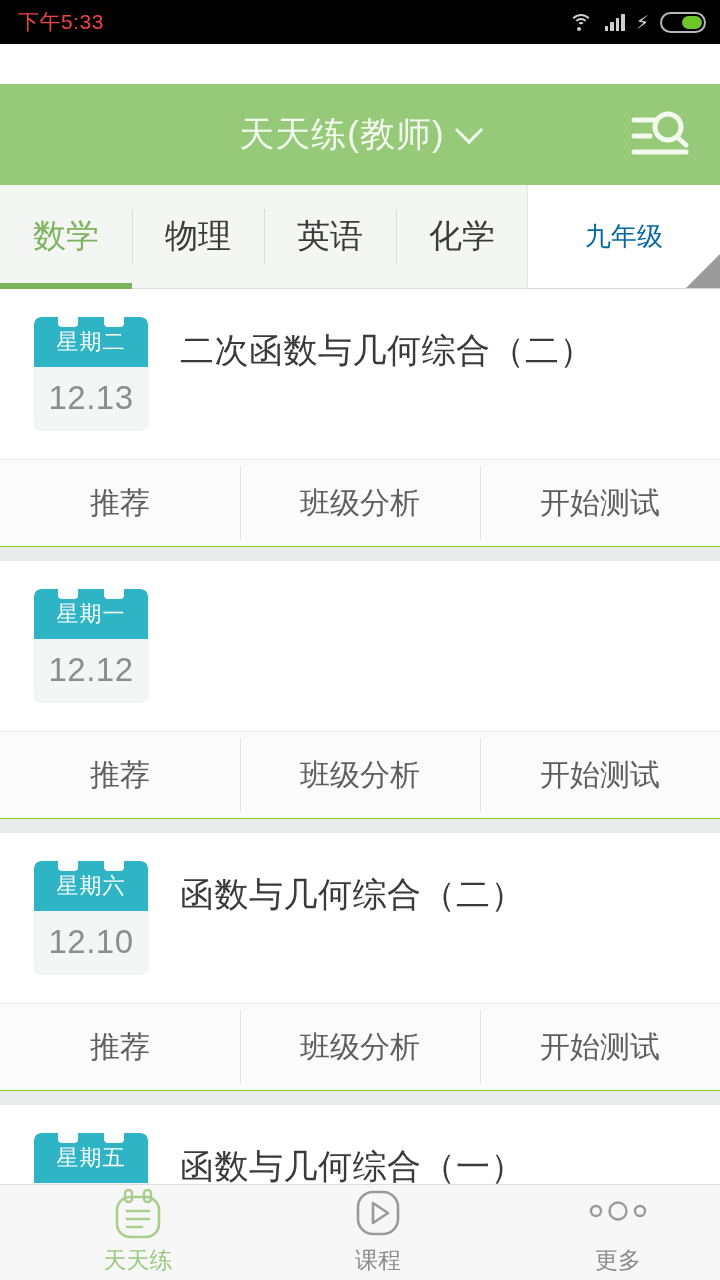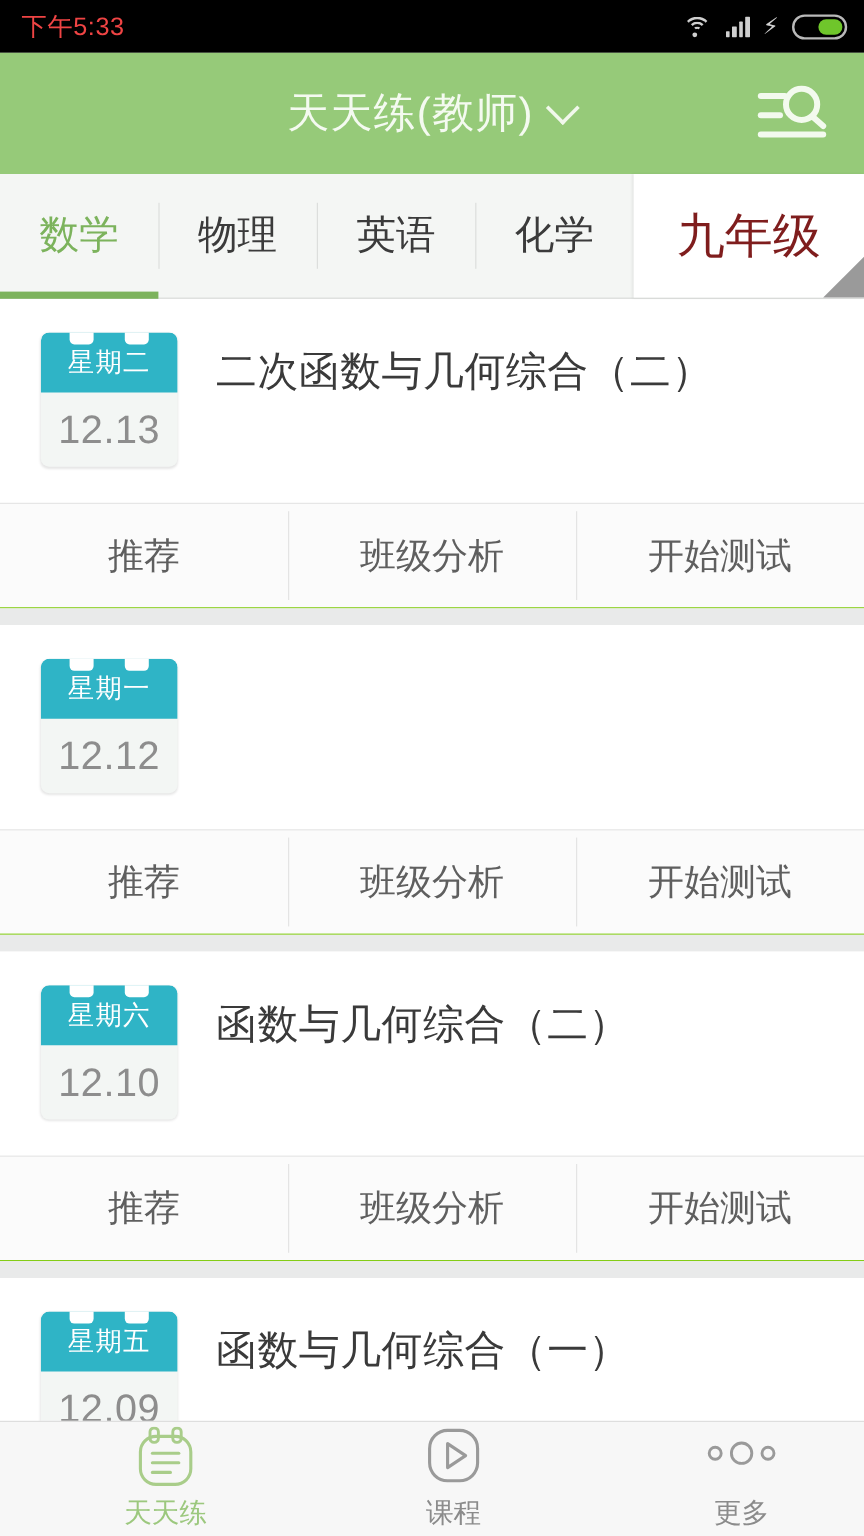--- a/index.html
+++ b/index.html
@@ -41,21 +41,21 @@
   .ic-bolt{ font-size:19px; color:#cfcfcf; line-height:1; }
   .ic-batt{
     width:46px; height:21px; border:2px solid #b9b9b9; border-radius:11px;
     position:relative; display:flex; align-items:center; padding:2px;
   }
   .ic-batt .fill{ height:100%; background:#6fc62b; border-radius:9px; }
 
   
   .header{
     height:101px; background:#96ca79; position:relative;
-    display:flex; align-items:center; justify-content:center;
+    display:flex; align-items:center; justify-content:center;margin-top:40px;
   }
   .header-title{
     font-size:35px; color:#f4faf0; letter-spacing:1px;
     display:flex; align-items:center; gap:12px;
   }
   .chev{
     width:24px; height:24px; position:relative; top:-3px;
   }
   .chev:before{
     content:""; position:absolute; left:2px; top:0;
@@ -82,21 +82,21 @@
     width:1px; background:#dcdedc;
   }
   .tab.active{ color:#7cb35c; }
   .tab.active:after{
     content:""; position:absolute; left:0; right:0; bottom:-1px;
     height:6px; background:#7cb35c;
   }
   .grade-tab{
     width:192px; background:#ffffff; display:flex;
     align-items:center; justify-content:center;
-    font-size:40px; color:#7f1d1d; position:relative; cursor:pointer;
+    font-size:26px; color:#0369a1; position:relative; cursor:pointer;
     box-shadow:-1px 0 2px rgba(0,0,0,.07);
   }
   .grade-tab .fold{
     position:absolute; right:0; bottom:0;
     width:0; height:0;
     border-left:34px solid transparent;
     border-bottom:34px solid #9a9a9a;
   }
 
   

